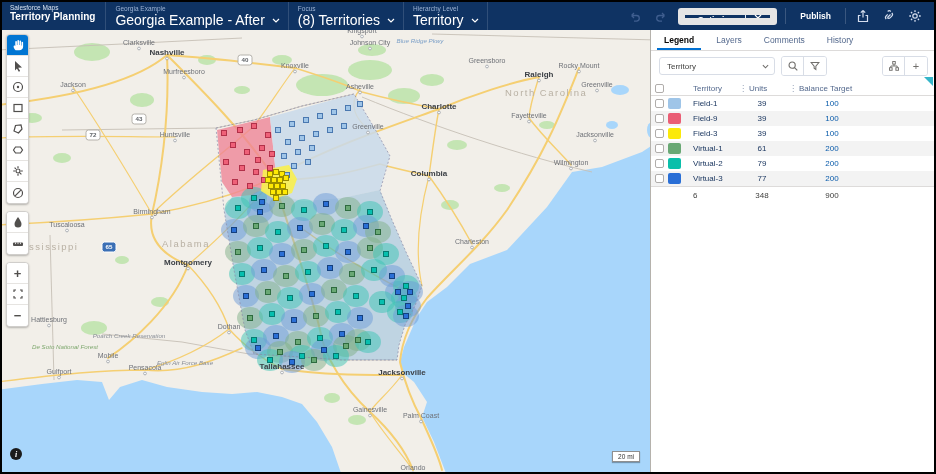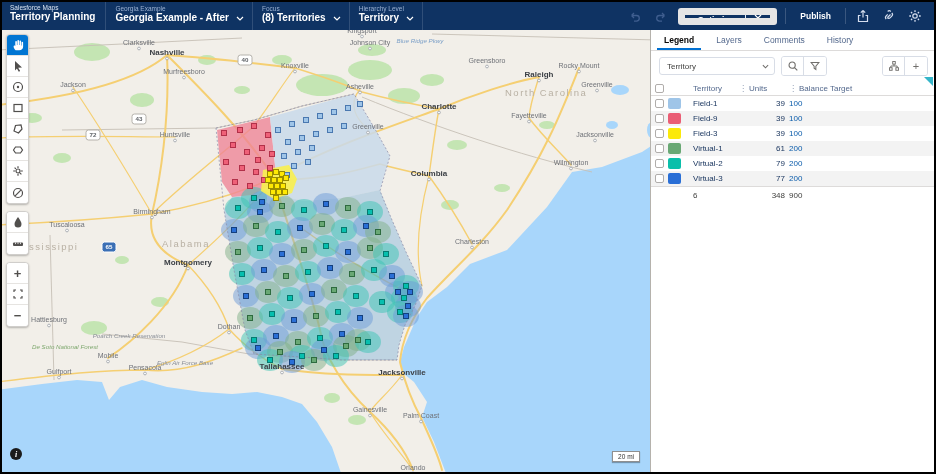--- a/index.html
+++ b/index.html
@@ -6,21 +6,21 @@
   *{box-sizing:border-box;font-family:"Liberation Sans","DejaVu Sans",sans-serif;}
   .frame{width:936px;height:474px;border:2px solid #000;background:#e5e5e5;display:flex;flex-direction:column;overflow:hidden;}
   
   .topbar{height:28px;background:#0f3363;display:flex;align-items:stretch;color:#fff;flex:0 0 28px;}
   .brand{padding:3px 10px 0 8px;line-height:1.05;border-right:1px solid rgba(255,255,255,.14);}
   .brand-top{font-size:6.5px;color:#dbe5f3;}
   .brand-bottom{font-size:10px;font-weight:bold;white-space:nowrap;}
   .dd{padding:3px 8px 0 9px;line-height:1.15;border-right:1px solid rgba(255,255,255,.14);display:flex;flex-direction:column;cursor:pointer;min-width:70px;}
   .dd-label{font-size:6.5px;color:#9db3d4;}
   .dd-row{display:flex;align-items:center;gap:7px;}
-  .dd-value{font-size:10px;font-weight:bold;white-space:nowrap;}
+  .dd-value{font-size:14px;font-weight:normal;white-space:nowrap;}
   .chev svg{display:block;}
   .top-right{margin-left:auto;display:flex;align-items:center;gap:8px;padding-right:10px;}
   .icon-btn{background:none;border:none;padding:2px;cursor:pointer;display:flex;align-items:center;}
   .opt-split{display:flex;border:7px solid #e5e5e5;border-radius:3px;overflow:hidden;height:17px;}
   .opt-main{background:none;border:none;color:#fff;font-size:8.5px;font-weight:bold;padding:0 12px;cursor:pointer;}
   .opt-arrow{background:none;border:none;border-left:1px solid #e8eef7;color:#fff;padding:0 8px;cursor:pointer;display:flex;align-items:center;}
   .publish{background:none;border:none;color:#fff;font-size:8.5px;font-weight:bold;cursor:pointer;padding:0 6px;}
   .vdiv{width:1px;height:16px;background:rgba(255,255,255,.18);}
   
   .main{display:flex;flex:1;min-height:0;}
@@ -51,22 +51,22 @@
   .ctrl-spacer{flex:1;}
   
   .ttable{font-size:8px;color:#3e3e3c;position:relative;}
   .trow{display:flex;align-items:center;height:15px;}
   .trow.head{height:15px;border-bottom:1px solid #dddbda;color:#54698d;}
   .trow.shade{background:#f3f3f3;}
   .trow.total{border-top:1px solid #dddbda;height:17px;background:#fff;}
   .c-cb{width:17px;display:flex;align-items:center;justify-content:center;}
   .c-sw{width:25px;display:flex;align-items:center;}
   .c-name{width:46px;white-space:nowrap;}
-  .c-units{width:50px;text-align:right;padding-right:4px;}
-  .c-target{flex:1;text-align:left;padding-right:59px;}
+  .c-units{width:50px;text-align:center;padding-right:4px;}
+  .c-target{flex:1;text-align:center;padding-right:59px;}
   .cb{width:9px;height:9px;border:1px solid #b0adab;border-radius:2px;background:#fff;cursor:pointer;}
   .sw{width:13px;height:11px;border-radius:2px;}
   .name-txt{color:#16325c;}
   .units-txt{color:#16325c;}
   .target-txt{color:#0b5cab;cursor:pointer;}
   .hdr-dots{color:#8e9bb3;margin-right:2px;}
   .corner-arrow{position:absolute;right:1px;top:47px;width:0;height:0;border-top:9px solid #35b5c9;border-left:9px solid transparent;cursor:pointer;}
 </style>
 </head>
 <body>

